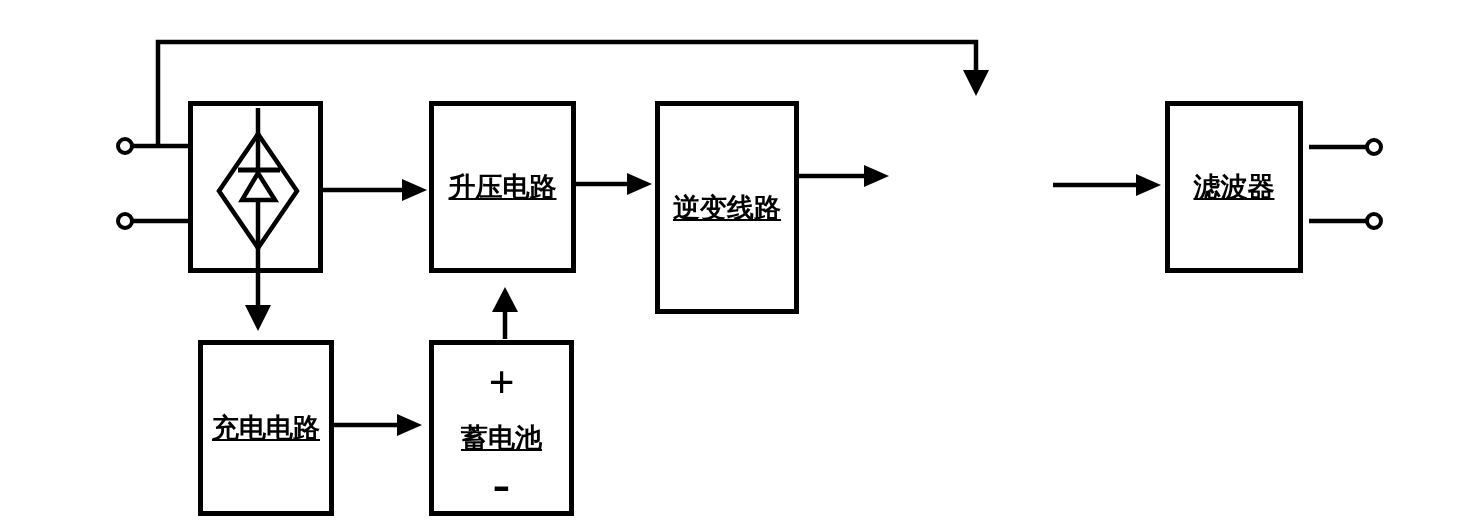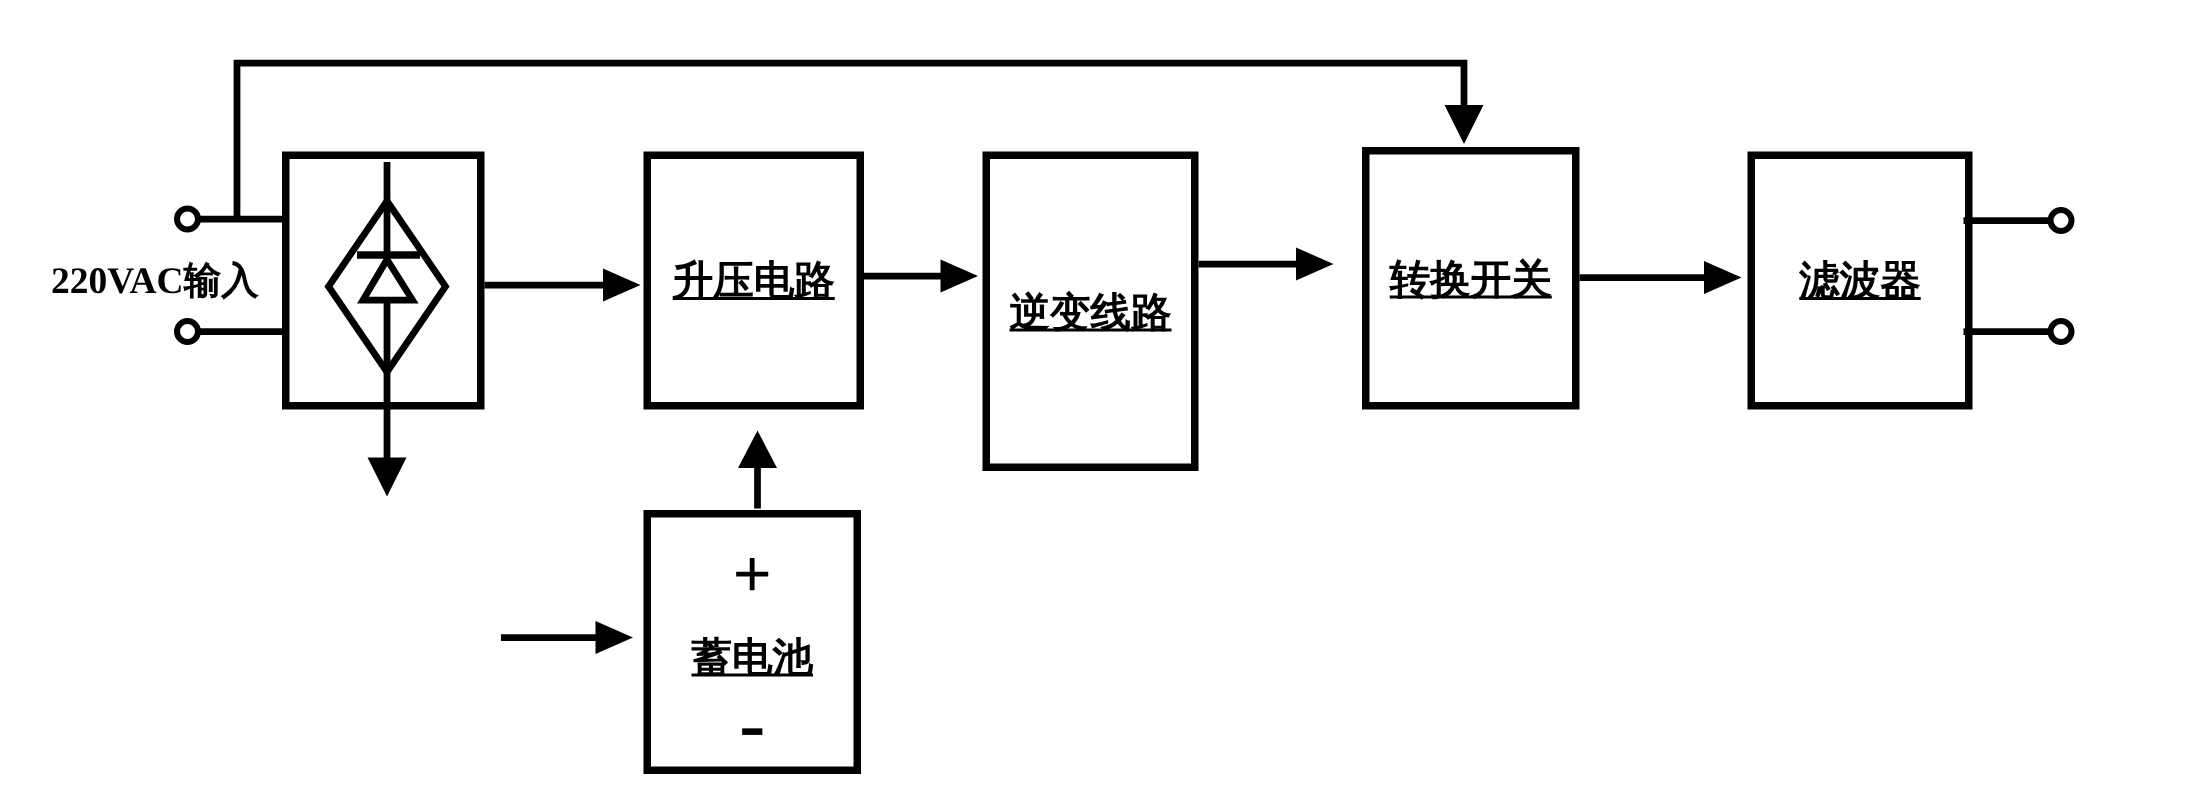--- a/index.html
+++ b/index.html
@@ -32,36 +32,35 @@
   <div class="block" style="left:188px;top:101px;width:135px;height:172px"></div>
 
   <div class="block" style="left:429px;top:101px;width:147px;height:172px">
     <span class="block-label">升压电路</span>
   </div>
 
   <div class="block" style="left:655px;top:101px;width:144px;height:213px">
     <span class="block-label">逆变线路</span>
   </div>
 
-  <div class="block" style="left:908px;top:98px;width:145px;height:175px">
-    <span class="block-label">转换开关</span>
-  </div>
 
-  <div class="block" style="left:1165px;top:101px;width:150px;height:172px">
+  <div class="block" style="left:1165px;top:101px;width:138px;height:172px">
     <span class="block-label">滤波器</span>
   </div>
 
+  <div class="block" style="left:198px;top:340px;width:136px;height:176px">
+    <span class="block-label">充电电路</span>
+  </div>
 
   <div class="block battery-body" style="left:429px;top:340px;width:145px;height:176px">
     <span class="sign-plus">+</span>
     <span class="block-label">蓄电池</span>
     <span class="sign-minus">-</span>
   </div>
 
-  <div class="io-label" style="left:34px;top:170px">220VAC输入</div>
 
   <svg class="wires" viewBox="0 0 1465 531" xmlns="http://www.w3.org/2000/svg">
 
     <line class="wire" x1="132" y1="146" x2="191" y2="146"></line>
     <line class="wire" x1="132" y1="221" x2="191" y2="221"></line>
     <circle class="node" cx="125" cy="146" r="7"></circle>
     <circle class="node" cx="125" cy="221" r="7"></circle>
 
     <polyline class="wire" points="158,148 158,42 976,42 976,72"></polyline>
     <polygon class="head" points="963,70 989,70 976,96"></polygon>

